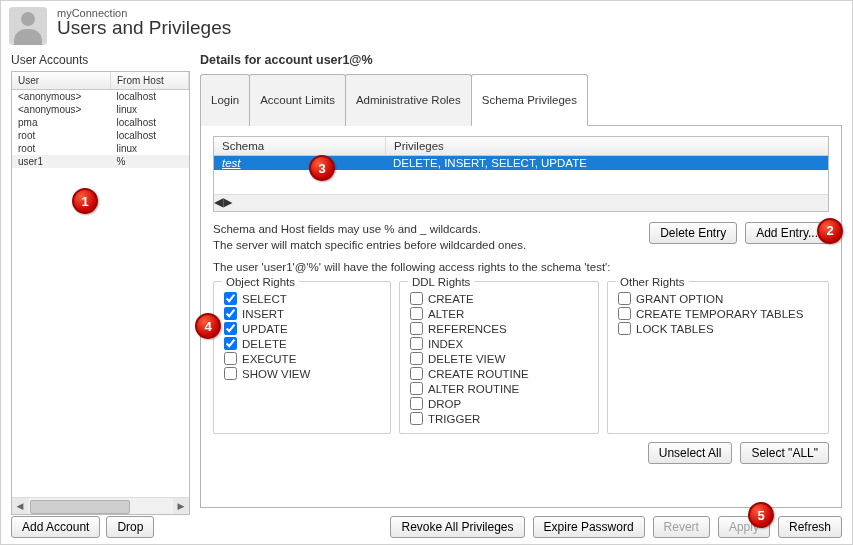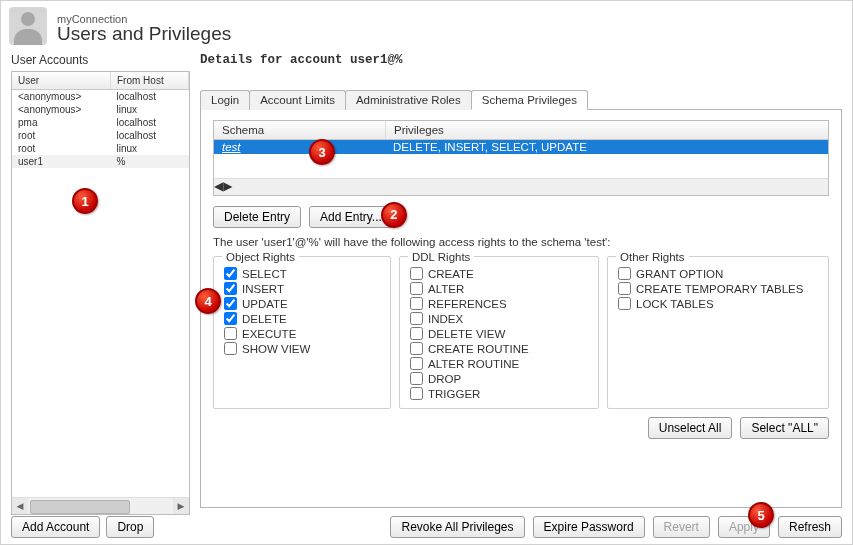--- a/index.html
+++ b/index.html
@@ -11,21 +11,21 @@
     background: #fff;
     overflow: hidden;
   }
   .page {
     display: flex; flex-direction: column;
     width: 853px; height: 545px;
     border: 1px solid #d0d0d0;
     box-sizing: border-box;
   }
   .header {
-    display: flex; align-items: flex-end;
+    display: flex; align-items: flex-start;
     padding: 6px 10px 4px 8px;
     gap: 10px;
   }
   .avatar {
     width: 38px; height: 38px;
     background: #d6d6d6;
     border-radius: 4px;
     position: relative;
     flex-shrink: 0;
   }
@@ -110,27 +110,27 @@
     cursor: pointer;
     white-space: nowrap;
   }
   .btn:disabled { color: #a0a0a0; }
   .main {
     flex: 1; min-width: 0;
     display: flex; flex-direction: column;
     padding: 4px 10px 6px 4px;
     box-sizing: border-box;
   }
-  .main-title { font-weight: bold; font-size: 12.5px; margin-bottom: 22px; font-family: Liberation Mono, monospace; }
+  .main-title { font-weight: bold; font-size: 12.5px; margin-bottom: 6px; }
   .tabs {
     display: flex; gap: 0;
     border-bottom: 1px solid #b4b4b4;
   }
   .tab {
-    padding: 3px 10px;
+    padding: 19px 10px;
     border: 1px solid #b4b4b4;
     border-bottom: none;
     margin-right: -1px;
     background: #f2f2f2;
     border-radius: 3px 3px 0 0;
     position: relative;
     top: 1px;
     cursor: pointer;
     font-size: 11.5px;
     text-align: center;
@@ -316,20 +316,24 @@
             <div class="arrow">◀</div>
             <div class="track">
                 <div class="thumb" style="left:10px; right:10px;"></div>
               </div>
             <div class="arrow">▶</div>
           </div>
           <div class="badge" style="left:95px; top:18px;">3</div>
         </div>
 
         <div class="hint-row">
+          <div class="hint-text">
+            <div>Schema and Host fields may use % and _ wildcards.</div>
+            <div>The server will match specific entries before wildcarded ones.</div>
+          </div>
           <div class="entry-btns rel">
             <button class="btn">Delete Entry</button>
             <button class="btn">Add Entry...</button>
             <div class="badge" style="right:-14px; top:-4px;">2</div>
           </div>
         </div>
 
         <div class="access-line">The user 'user1'@'%' will have the following access rights to the schema 'test':</div>
 
         <div class="rights rel">

